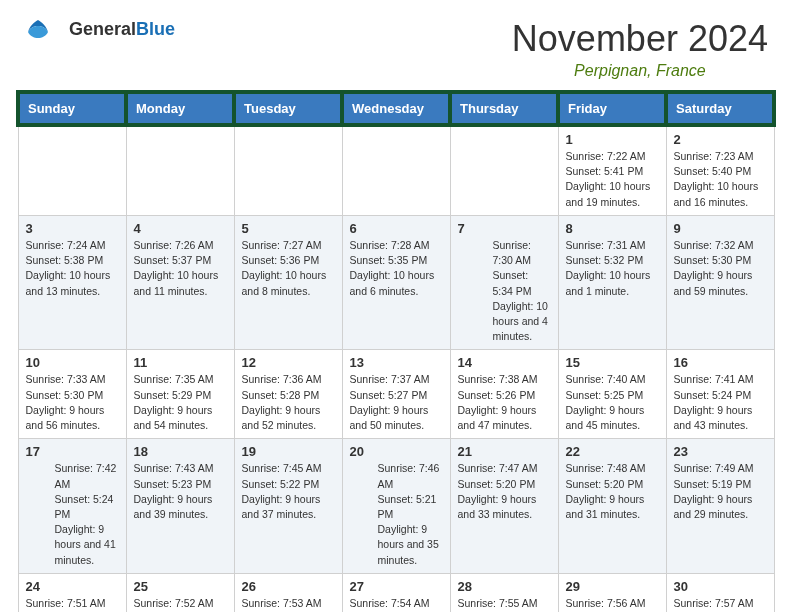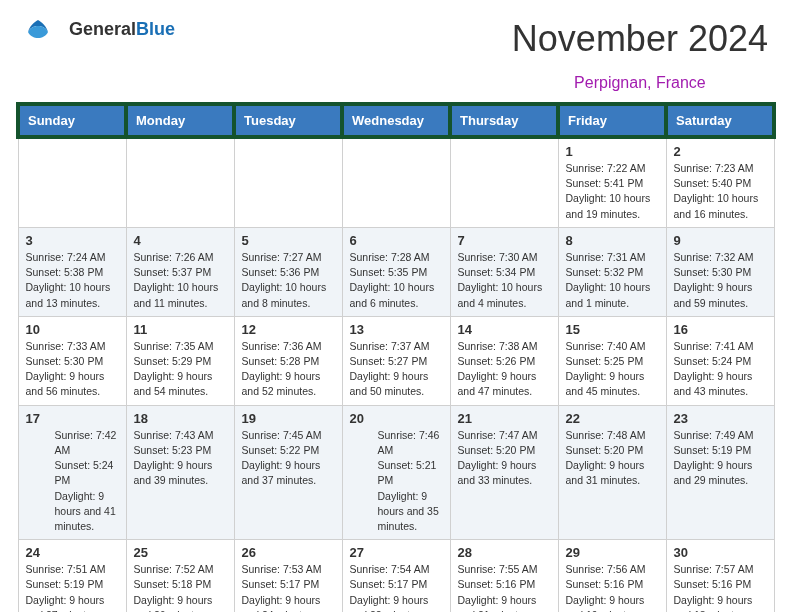--- a/index.html
+++ b/index.html
@@ -7,21 +7,21 @@
     
     .header { display: flex; justify-content: space-between; align-items: flex-start; padding: 18px 24px 10px 24px; }
     
     .logo { display: flex; align-items: center; gap: 17px; }
     .logo-text-general { font-size: 18px; font-weight: bold; color: #333; }
     .logo-text-blue { font-size: 18px; font-weight: bold; color: #1a6fb5; }
     .logo-icon { width: 28px; height: 22px; }
     
     .title-area { text-align: center; }
     .month-year { font-size: 36px; color: #333; font-weight: 300; }
-    .location { font-size: 16px; color: #a21caf; margin-top: 14px; }
+    .location { font-size: 16px; color: #4d7c0f; margin-top: 2px; font-style: italic; }
     
     .cal-wrapper { padding: 0 16px 16px 16px; }
     
     table { width: 100%; border-collapse: collapse; }
     
     thead th {
       background-color: #3a7abf;
       color: #fff;
       text-align: left;
       padding: 7px 8px;
@@ -129,21 +129,21 @@
 Daylight: 10 hours and 8 minutes.</div>
           </td>
           <td>
             <span class="day-num">6</span>
             <div class="day-info" style="white-space: pre-line;">Sunrise: 7:28 AM
 Sunset: 5:35 PM
 Daylight: 10 hours and 6 minutes.</div>
           </td>
           <td>
             <span class="day-num">7</span>
-            <div class="day-info" style="white-space: pre-line;">Sunrise: 7:30 AM
+            <div class="day-info" style="white-space: pre-line; margin-left: 35px;">Sunrise: 7:30 AM
 Sunset: 5:34 PM
 Daylight: 10 hours and 4 minutes.</div>
           </td>
           <td>
             <span class="day-num">8</span>
             <div class="day-info" style="white-space: pre-line;">Sunrise: 7:31 AM
 Sunset: 5:32 PM
 Daylight: 10 hours and 1 minute.</div>
           </td>
           <td>

